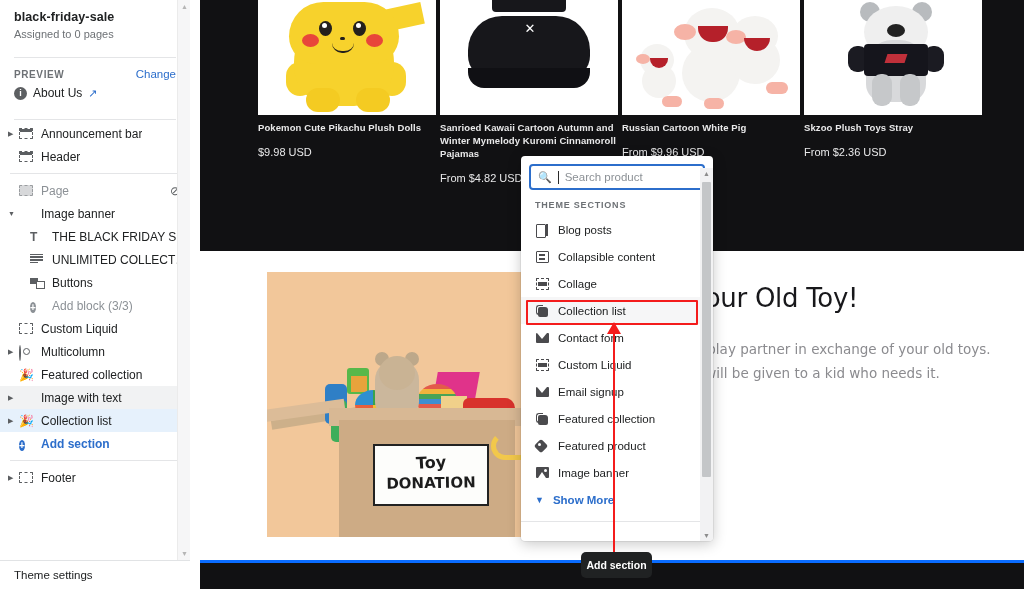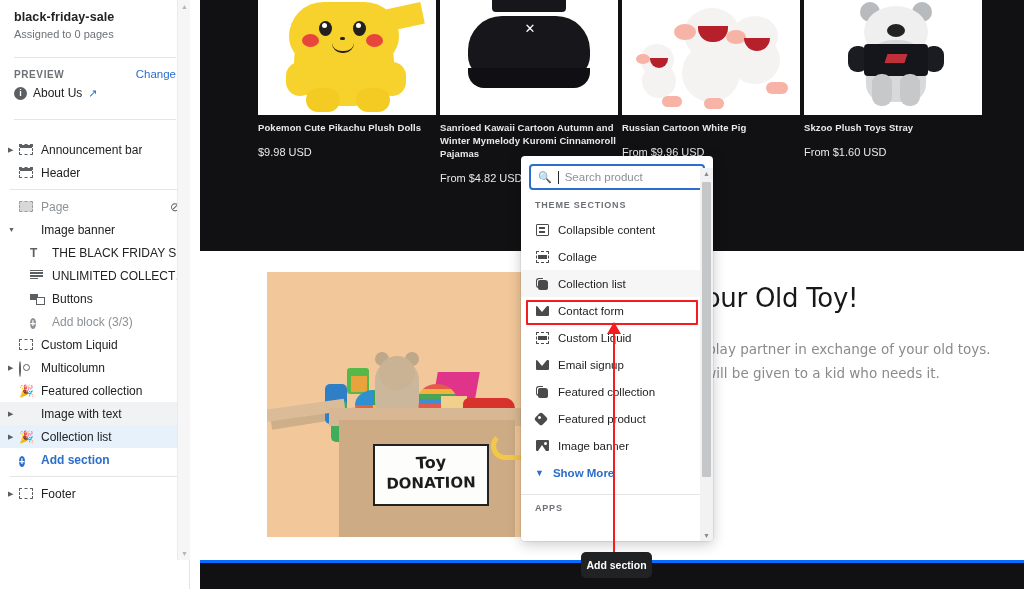--- a/index.html
+++ b/index.html
@@ -25,21 +25,21 @@
   .sb-preview-label { font-size: 10px; color:#6d7175; letter-spacing: .6px; font-weight:600;}
   .sb-change { font-size: 11.5px; color:#2c6ecb; cursor:pointer;}
   .sb-about { display:flex; align-items:center; gap:6px; padding: 4px 14px 10px 14px; }
   .sb-about-text { font-size: 12px; color:#202223; }
   .circ-i {
     width: 13px; height: 13px; border-radius: 50%; background:#5c5f62; color:#fff;
     font-size: 9px; line-height: 13px; text-align:center; font-weight:700; display:inline-block;
   }
   .ext-icon { font-size: 11px; color:#2c6ecb; }
 
-  .sb-list { padding-top: 2px; margin-top: 16px; }
+  .sb-list { padding-top: 2px; }
   .sb-item {
     display:flex; align-items:center; height: 23px; padding-left: 8px; position:relative;
     font-size: 12px; color:#202223; cursor:pointer;
   }
   .sb-item.sel { background:#e6f1fc; }
   .sb-item.hov { background:#f1f2f3; }
   .sb-item .caret { width: 11px; font-size: 7px; color:#5c5f62; flex:0 0 11px; }
   .sb-item .caret.none { visibility:hidden; }
   .sb-icon { width:14px; height:12px; flex:0 0 14px; margin-right:8px; position:relative; }
   .sb-label { white-space:nowrap; overflow:hidden; text-overflow:ellipsis; }
@@ -387,20 +387,23 @@
         </div>
 
       </div>
 
       <div class="sb-vscroll">
         <span class="arrow up">▲</span>
         <span class="arrow dn">▼</span>
       </div>
     </div>
 
+    <div class="sb-footer">
+      <span>Theme settings</span>
+    </div>
   </div>
 
   <div class="preview">
 
     <div class="prev-dark">
       <div class="prod-grid">
 
         <div class="prod" style="left:58px">
           <div class="imgbox">
             <span class="plush pika-tail"></span>
@@ -462,21 +465,21 @@
             <span class="plush bear-nose"></span>
             <span class="plush bear-body"></span>
             <span class="plush bear-armL"></span>
               <span class="plush bear-armR"></span>
             <span class="plush bear-shirt"></span>
             <span class="plush bear-shirtlogo"></span>
             <span class="plush bear-legL"></span>
               <span class="plush bear-legR"></span>
           </div>
           <div class="pname">Skzoo Plush Toys Stray</div>
-          <div class="pprice">From $1.60 USD</div>
+          <div class="pprice">From $2.36 USD</div>
         </div>
 
       </div>
     </div>
 
     <div class="prev-light">
       <div class="donation-img">
         <span class="toy t-stick"></span>
         <span class="toy t-blue"></span>
         <span class="toy t-green"></span>
@@ -522,20 +525,26 @@
         <span class="caret-ib"></span>
         <span class="ph">Search product</span>
       </div>
     </div>
 
     <div class="dd-body">
       <div class="dd-group">THEME SECTIONS</div>
 
       <div class="dd-item">
         <span class="di">
+            <span class="mi mi-blog"></span>
+          </span>
+        <span>Blog posts</span>
+      </div>
+      <div class="dd-item">
+        <span class="di">
             <span class="mi mi-collapse"></span>
           </span>
         <span>Collapsible content</span>
       </div>
       <div class="dd-item">
         <span class="di">
             <span class="mi mi-collage"></span>
           </span>
         <span>Collage</span>
       </div>

